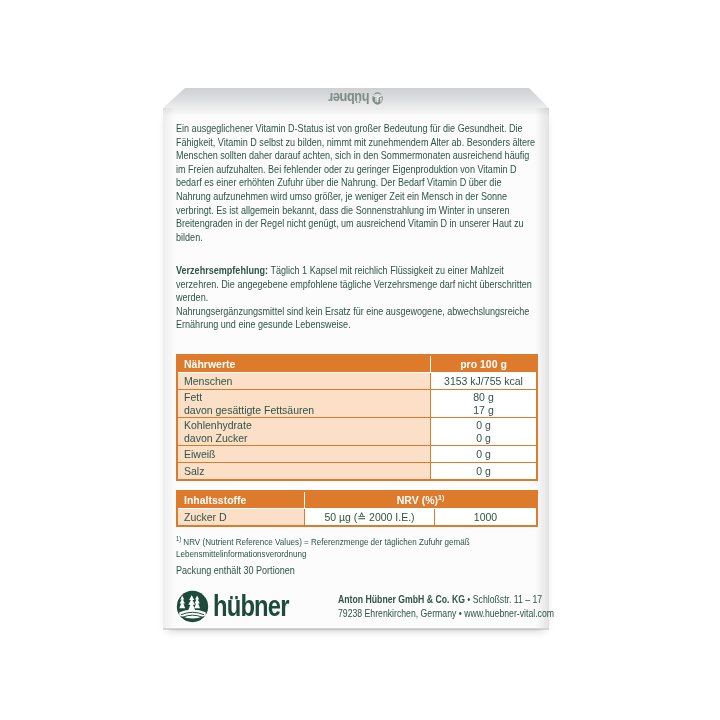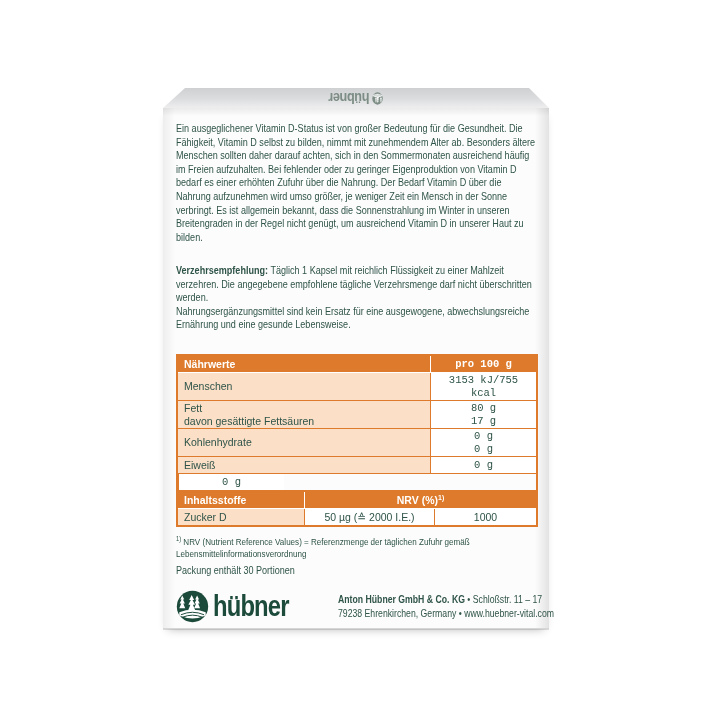--- a/index.html
+++ b/index.html
@@ -38,21 +38,21 @@
 
   
   .tbl { position:absolute; left:13px; width:362px; border:2px solid #dd7a2b;
          font-size:10.5px; color:#2f5449; }
   .tr  { display:flex; border-top:1.5px solid #dd7a2b; }
   .tr.th { border-top:none; background:#dd7a2b; color:#ffffff; font-weight:bold; }
   .tr.afterhead { border-top:1.5px solid #ffffff; }
   .td { display:flex; flex-direction:column; justify-content:center; padding:1px 6px; min-height:16px; line-height:12.5px; }
   .nut .td.l { flex:1; background:#fbdfc7; }
   .nut .td.r { width:106px; background:#ffffff; align-items:center; text-align:center;
-               border-left:1.5px solid #dd7a2b;font-family:Liberation Mono, monospace; }
+               border-left:1.5px solid #dd7a2b; }
   .nut .tr.th .td.l { background:transparent; }
   .nut .tr.th .td.r { background:transparent; border-left:1.5px solid #ffffff; }
   .nut .tr.dbl .td { min-height:27px; }
 
   .ing .td.c1 { width:126px; background:#fbdfc7; }
   .ing .td.c2 { width:130px; background:#ffffff; align-items:center; text-align:center;
                 border-left:1.5px solid #dd7a2b; }
   .ing .td.c3 { flex:1; background:#ffffff; align-items:center; text-align:center;
                 border-left:1.5px solid #dd7a2b; }
   .ing .tr.th .td { background:transparent; }
@@ -116,31 +116,33 @@
             <div>davon gesättigte Fettsäuren</div>
           </div>
           <div class="td r">
             <div>80 g</div>
             <div>17 g</div>
           </div>
         </div>
         <div class="tr dbl">
           <div class="td l">
             <div>Kohlenhydrate</div>
+            <div>davon Zucker</div>
           </div>
           <div class="td r">
             <div>0 g</div>
             <div>0 g</div>
           </div>
         </div>
         <div class="tr">
           <div class="td l">Eiweiß</div>
           <div class="td r">0 g</div>
         </div>
         <div class="tr">
+          <div class="td l">Salz</div>
           <div class="td r">0 g</div>
         </div>
       </div>
 
       <div class="tbl ing" style="top:382px;">
         <div class="tr th">
           <div class="td c1">Inhaltsstoffe</div>
           <div class="td c3">
             <span><span>NRV (%)</span><sup>1)</sup></span>
           </div>

